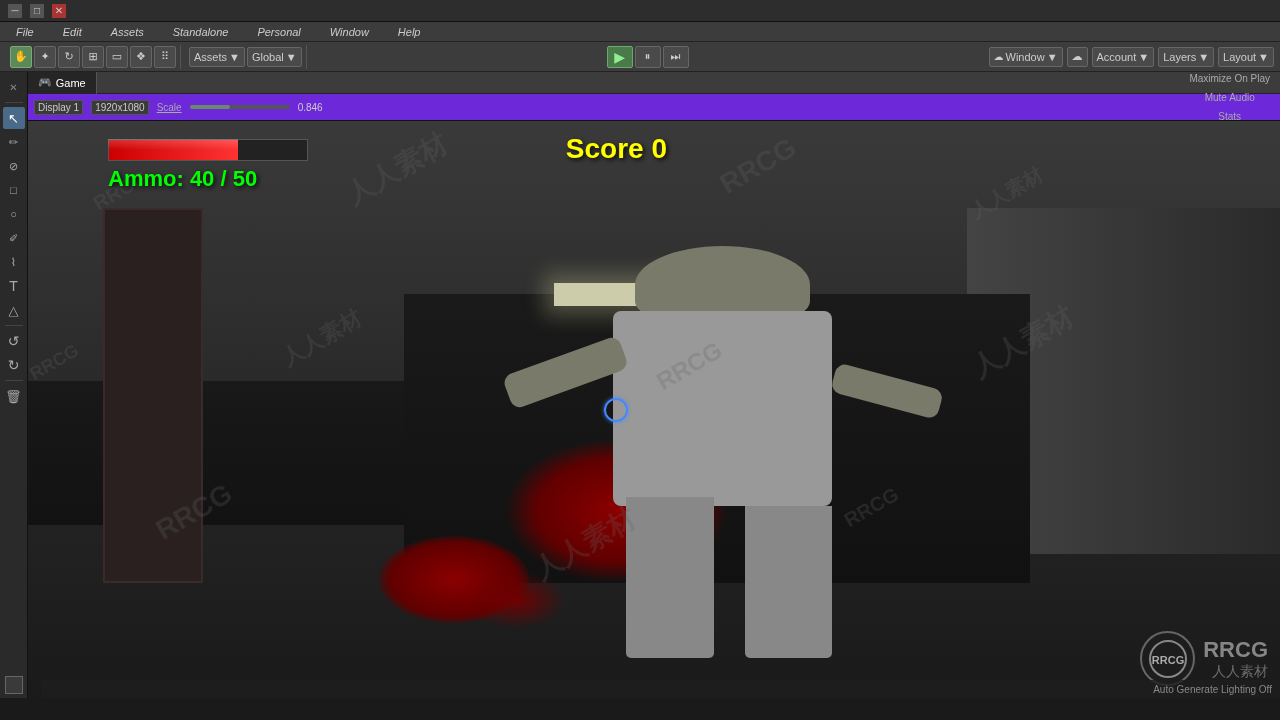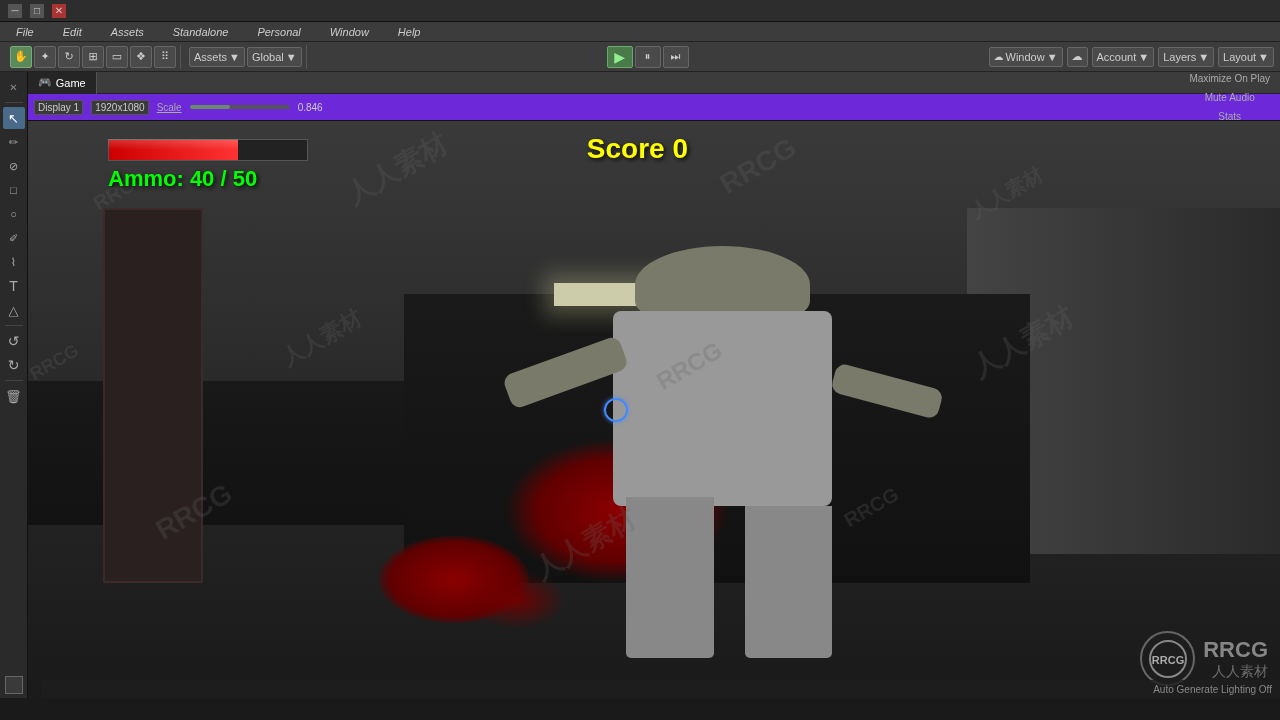--- a/index.html
+++ b/index.html
@@ -450,21 +450,20 @@
     
     .score-text {
       position: absolute;
       top: 12px;
       left: 47%;
       transform: translateX(-50%);
       font-size: 28px;
       font-weight: bold;
       color: #ffff00;
       text-shadow: 2px 2px 4px rgba(0,0,0,0.8);
-      margin-left: 21px;
     }
 
     
     .ammo-text {
       position: absolute;
       top: 45px;
       left: 80px;
       font-size: 22px;
       font-weight: bold;
       color: #00ff00;

